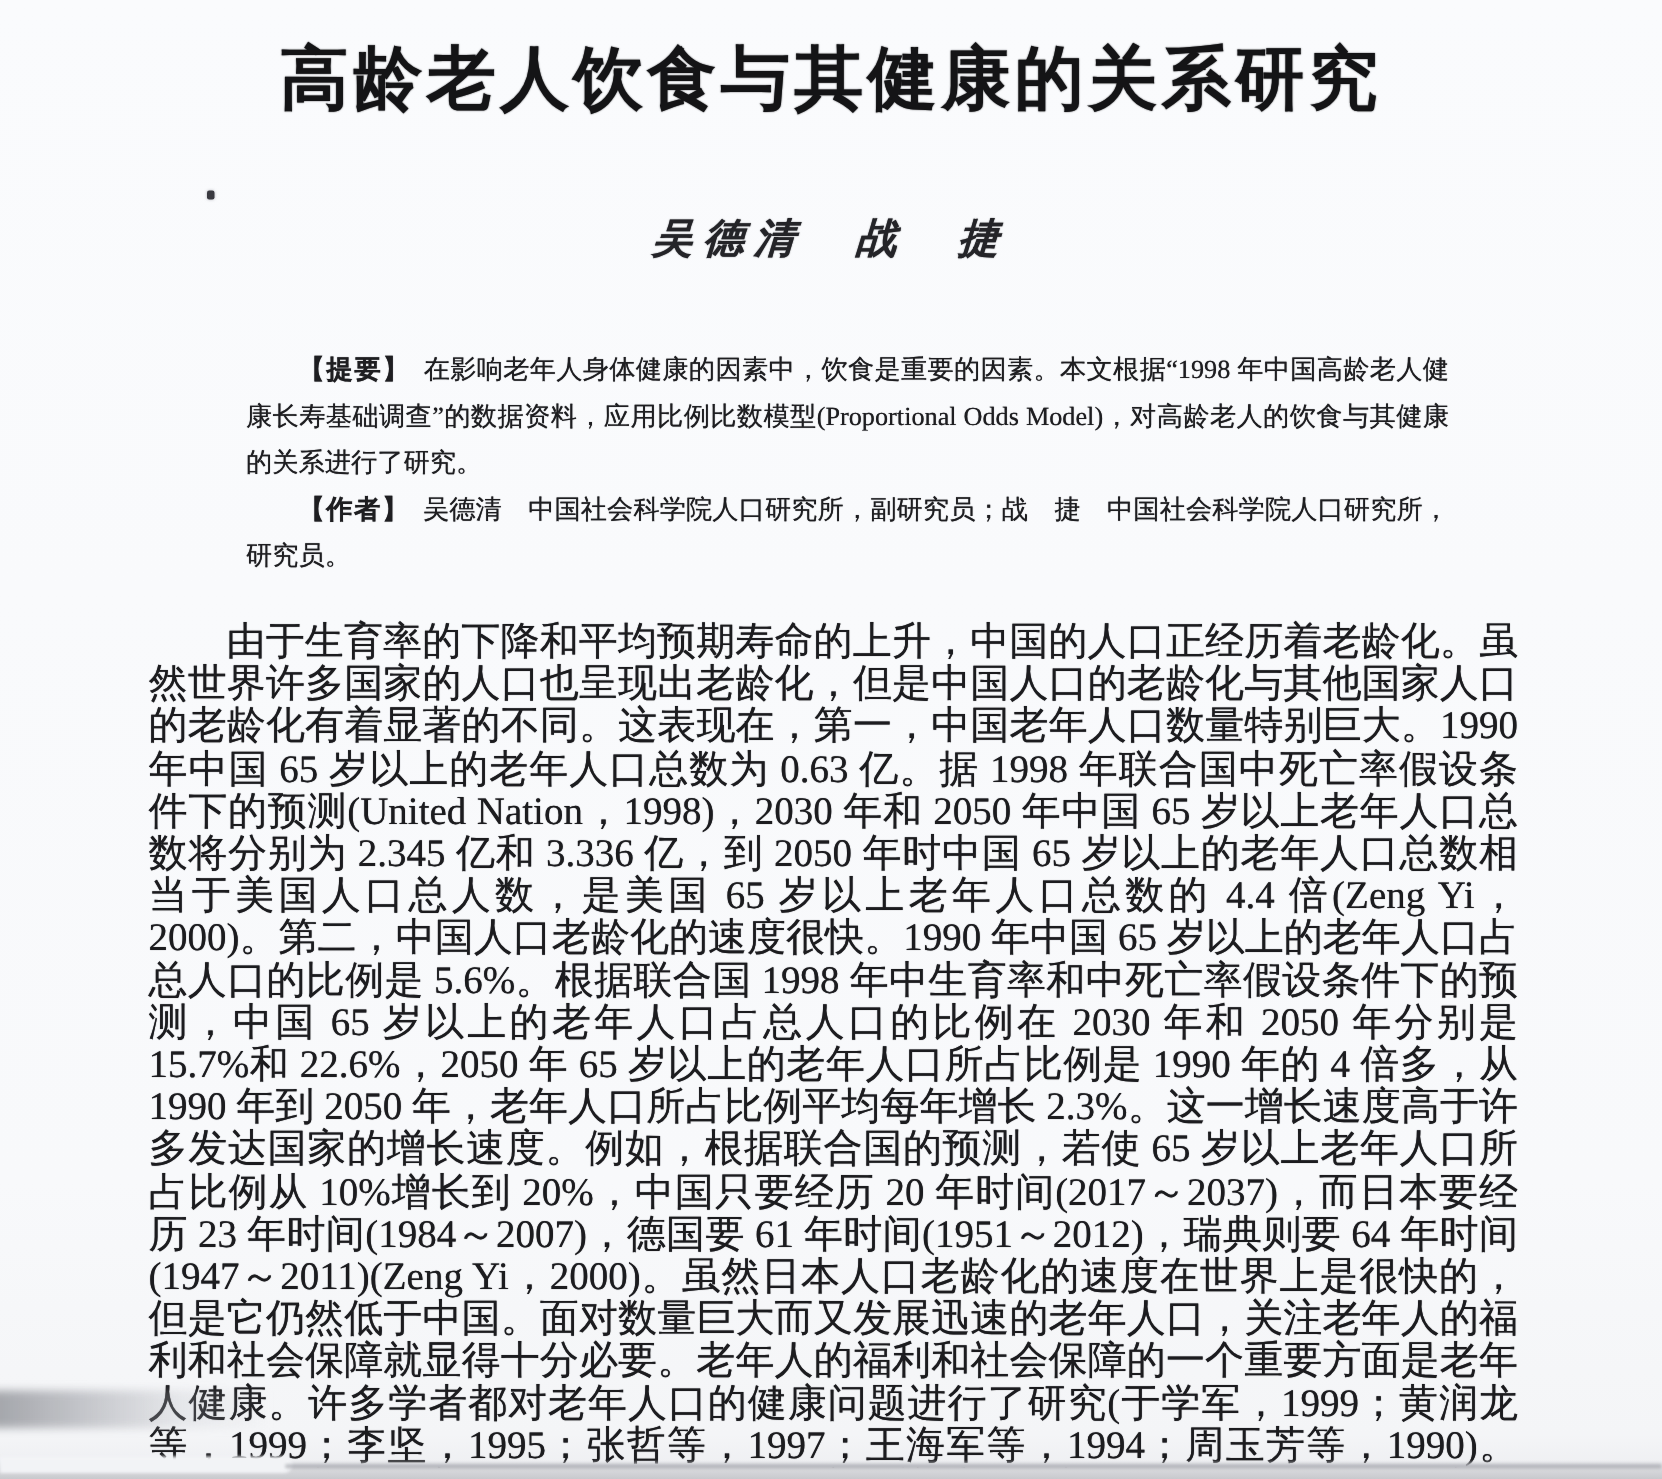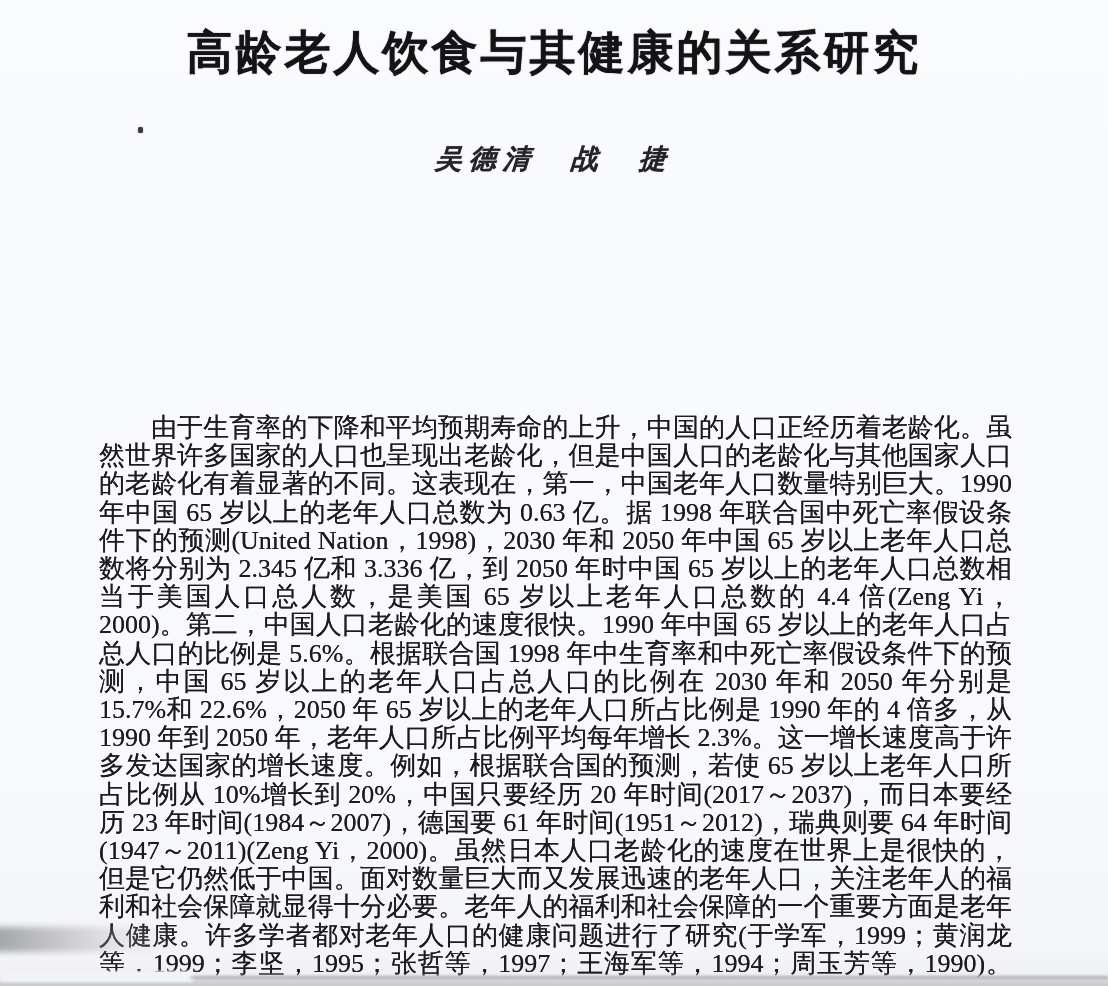--- a/index.html
+++ b/index.html
@@ -117,20 +117,24 @@
 <body>
 
 <div class="page">
 
   <h1 class="paper-title">高龄老人饮食与其健康的关系研究</h1>
 
   <div class="scan-speck"></div>
 
   <div class="byline">吴德清　战　捷</div>
 
+  <div class="abstract-block">
+    <p><span class="block-label">【提要】</span><span>在影响老年人身体健康的因素中，饮食是重要的因素。本文根据“1998 年中国高龄老人健康长寿基础调查”的数据资料，应用比例比数模型(Proportional Odds Model)，对高龄老人的饮食与其健康的关系进行了研究。</span></p>
+    <p><span class="block-label">【作者】</span><span>吴德清　中国社会科学院人口研究所，副研究员；战　捷　中国社会科学院人口研究所，研究员。</span></p>
+  </div>
 
   <p class="body-paragraph">由于生育率的下降和平均预期寿命的上升，中国的人口正经历着老龄化。虽然世界许多国家的人口也呈现出老龄化，但是中国人口的老龄化与其他国家人口的老龄化有着显著的不同。这表现在，第一，中国老年人口数量特别巨大。1990 年中国 65 岁以上的老年人口总数为 0.63 亿。据 1998 年联合国中死亡率假设条件下的预测(United Nation，1998)，2030 年和 2050 年中国 65 岁以上老年人口总数将分别为 2.345 亿和 3.336 亿，到 2050 年时中国 65 岁以上的老年人口总数相当于美国人口总人数，是美国 65 岁以上老年人口总数的 4.4 倍(Zeng Yi，2000)。第二，中国人口老龄化的速度很快。1990 年中国 65 岁以上的老年人口占总人口的比例是 5.6%。根据联合国 1998 年中生育率和中死亡率假设条件下的预测，中国 65 岁以上的老年人口占总人口的比例在 2030 年和 2050 年分别是 15.7%和 22.6%，2050 年 65 岁以上的老年人口所占比例是 1990 年的 4 倍多，从 1990 年到 2050 年，老年人口所占比例平均每年增长 2.3%。这一增长速度高于许多发达国家的增长速度。例如，根据联合国的预测，若使 65 岁以上老年人口所占比例从 10%增长到 20%，中国只要经历 20 年时间(2017～2037)，而日本要经历 23 年时间(1984～2007)，德国要 61 年时间(1951～2012)，瑞典则要 64 年时间(1947～2011)(Zeng Yi，2000)。虽然日本人口老龄化的速度在世界上是很快的，但是它仍然低于中国。面对数量巨大而又发展迅速的老年人口，关注老年人的福利和社会保障就显得十分必要。老年人的福利和社会保障的一个重要方面是老年人健康。许多学者都对老年人口的健康问题进行了研究(于学军，1999；黄润龙等，1999；李坚，1995；张哲等，1997；王海军等，1994；周玉芳等，1990)。然而，深入分析高龄老人的饮食与其健康的关系的研究却不多见。因此，本文利用“1998 年中国高龄老人健康长寿基础调查”这一国内迄今为止最大规模的高龄老人健康调查数据，对高龄老人的饮食与其健康的关系进行分析。</p>
 
   <div class="scan-smudge"></div>
 
   <div class="page-bottom-edge"></div>
   <div class="page-bottom-corner"></div>
   <div class="page-bottom-line"></div>
 
 </div>

